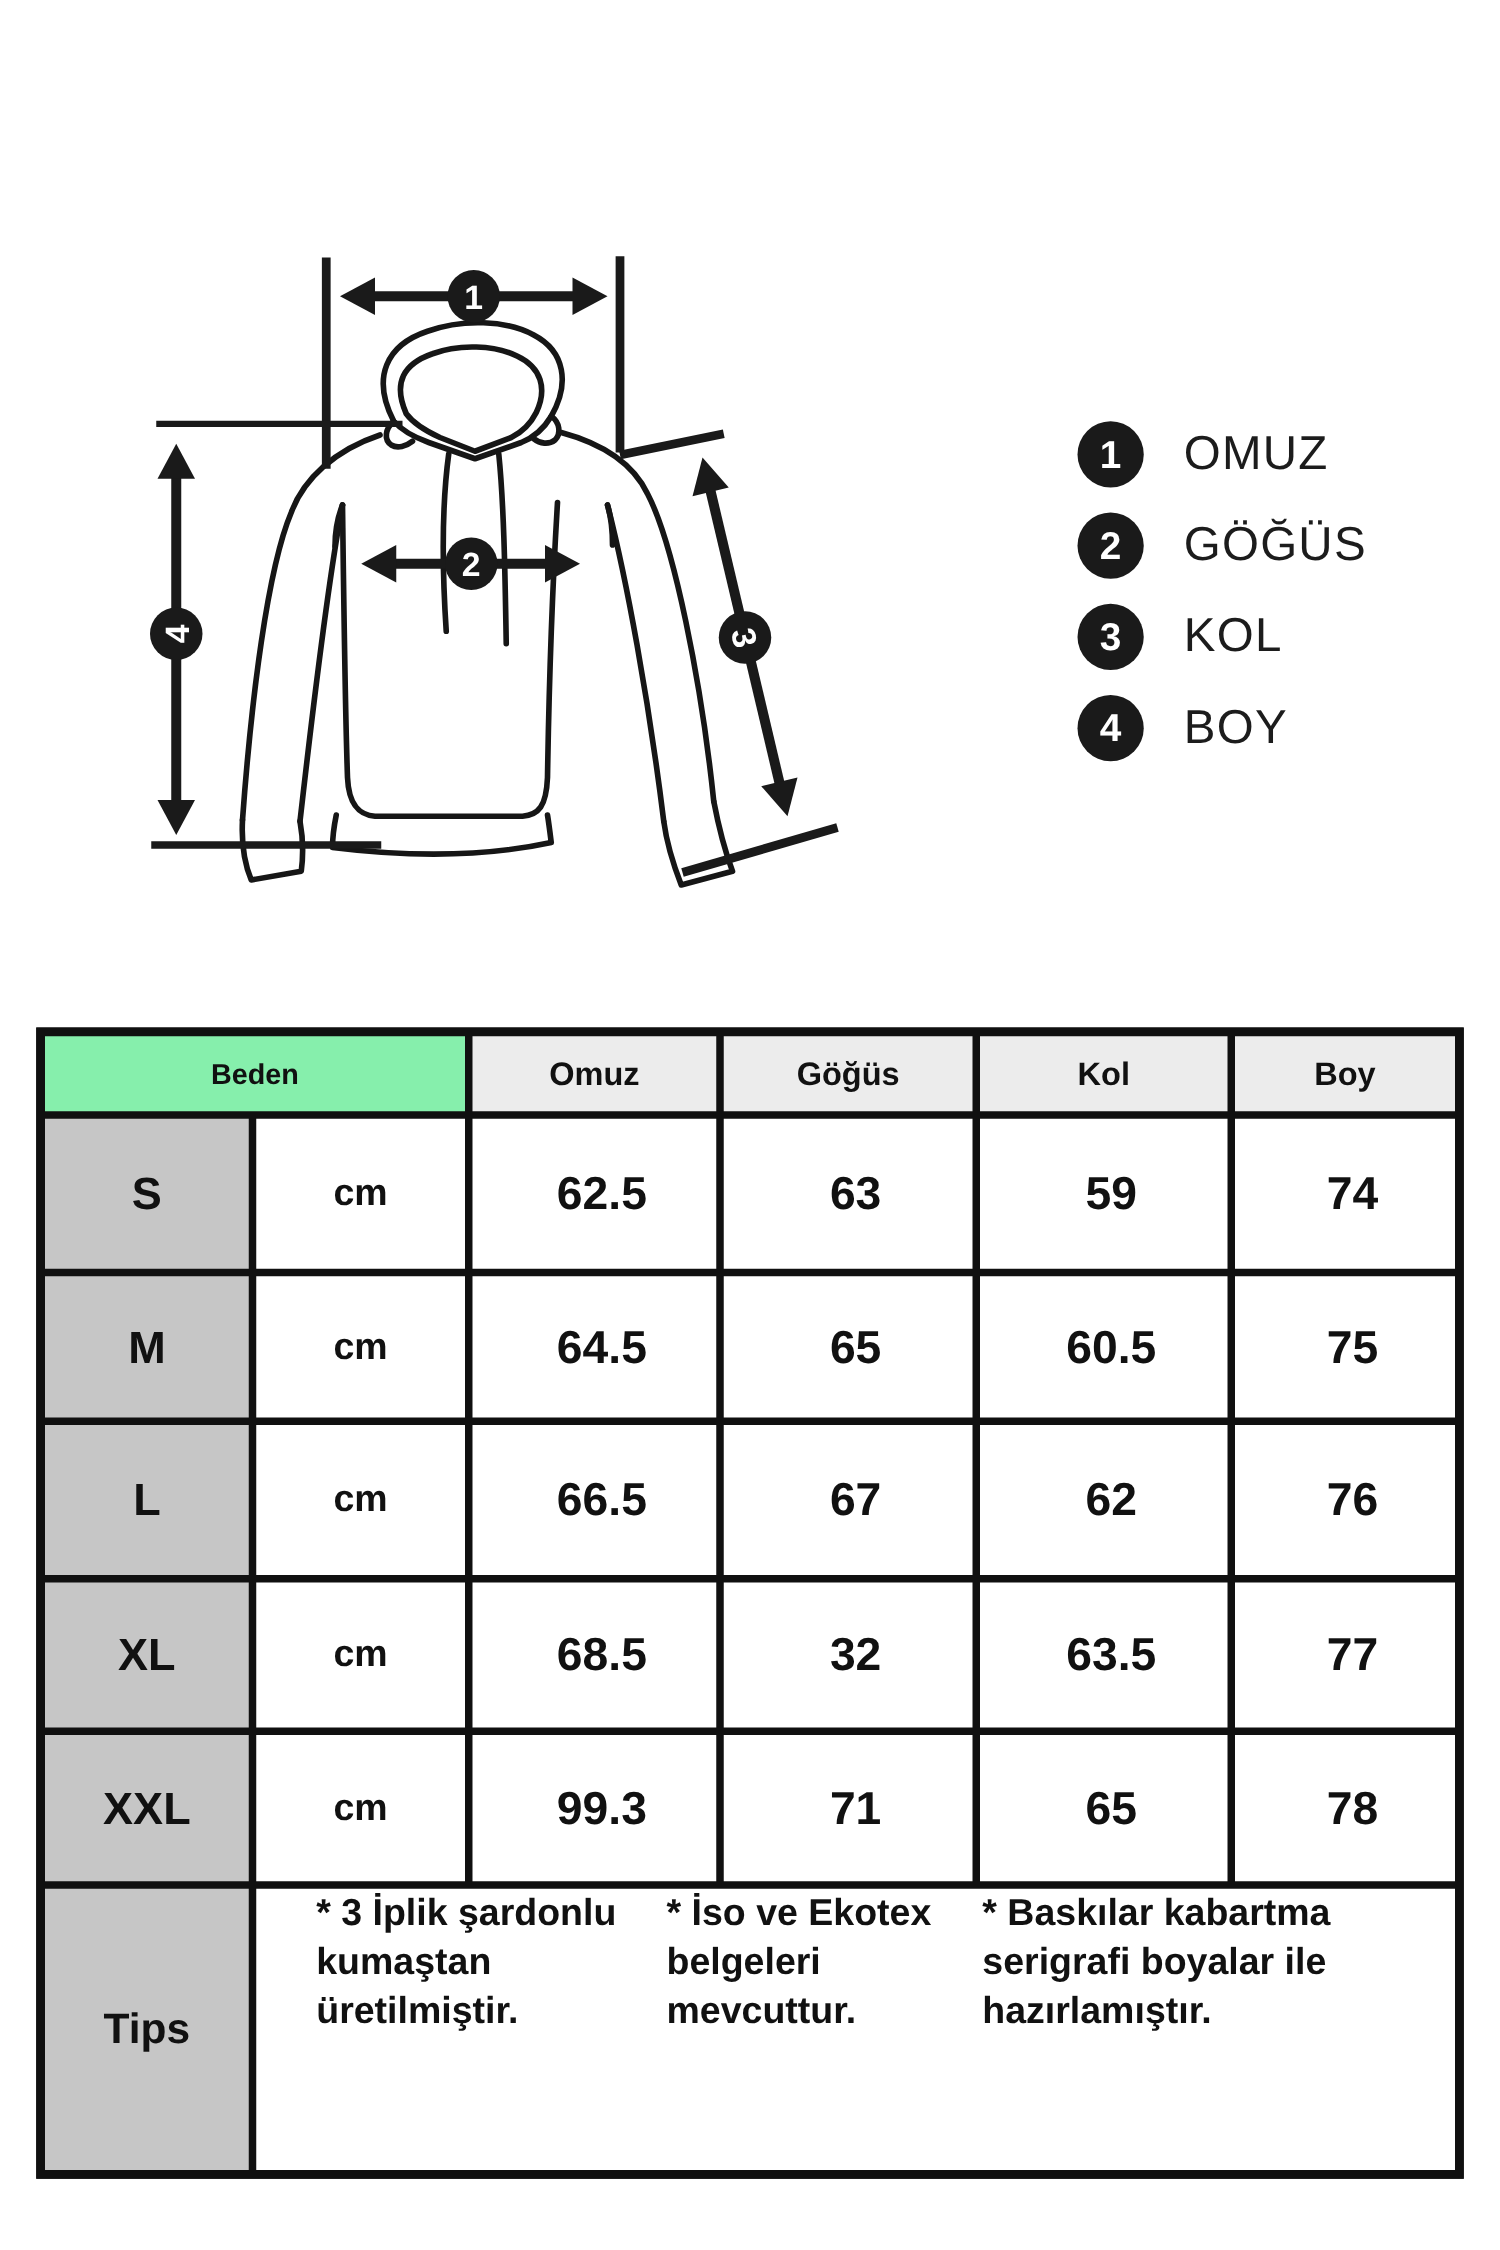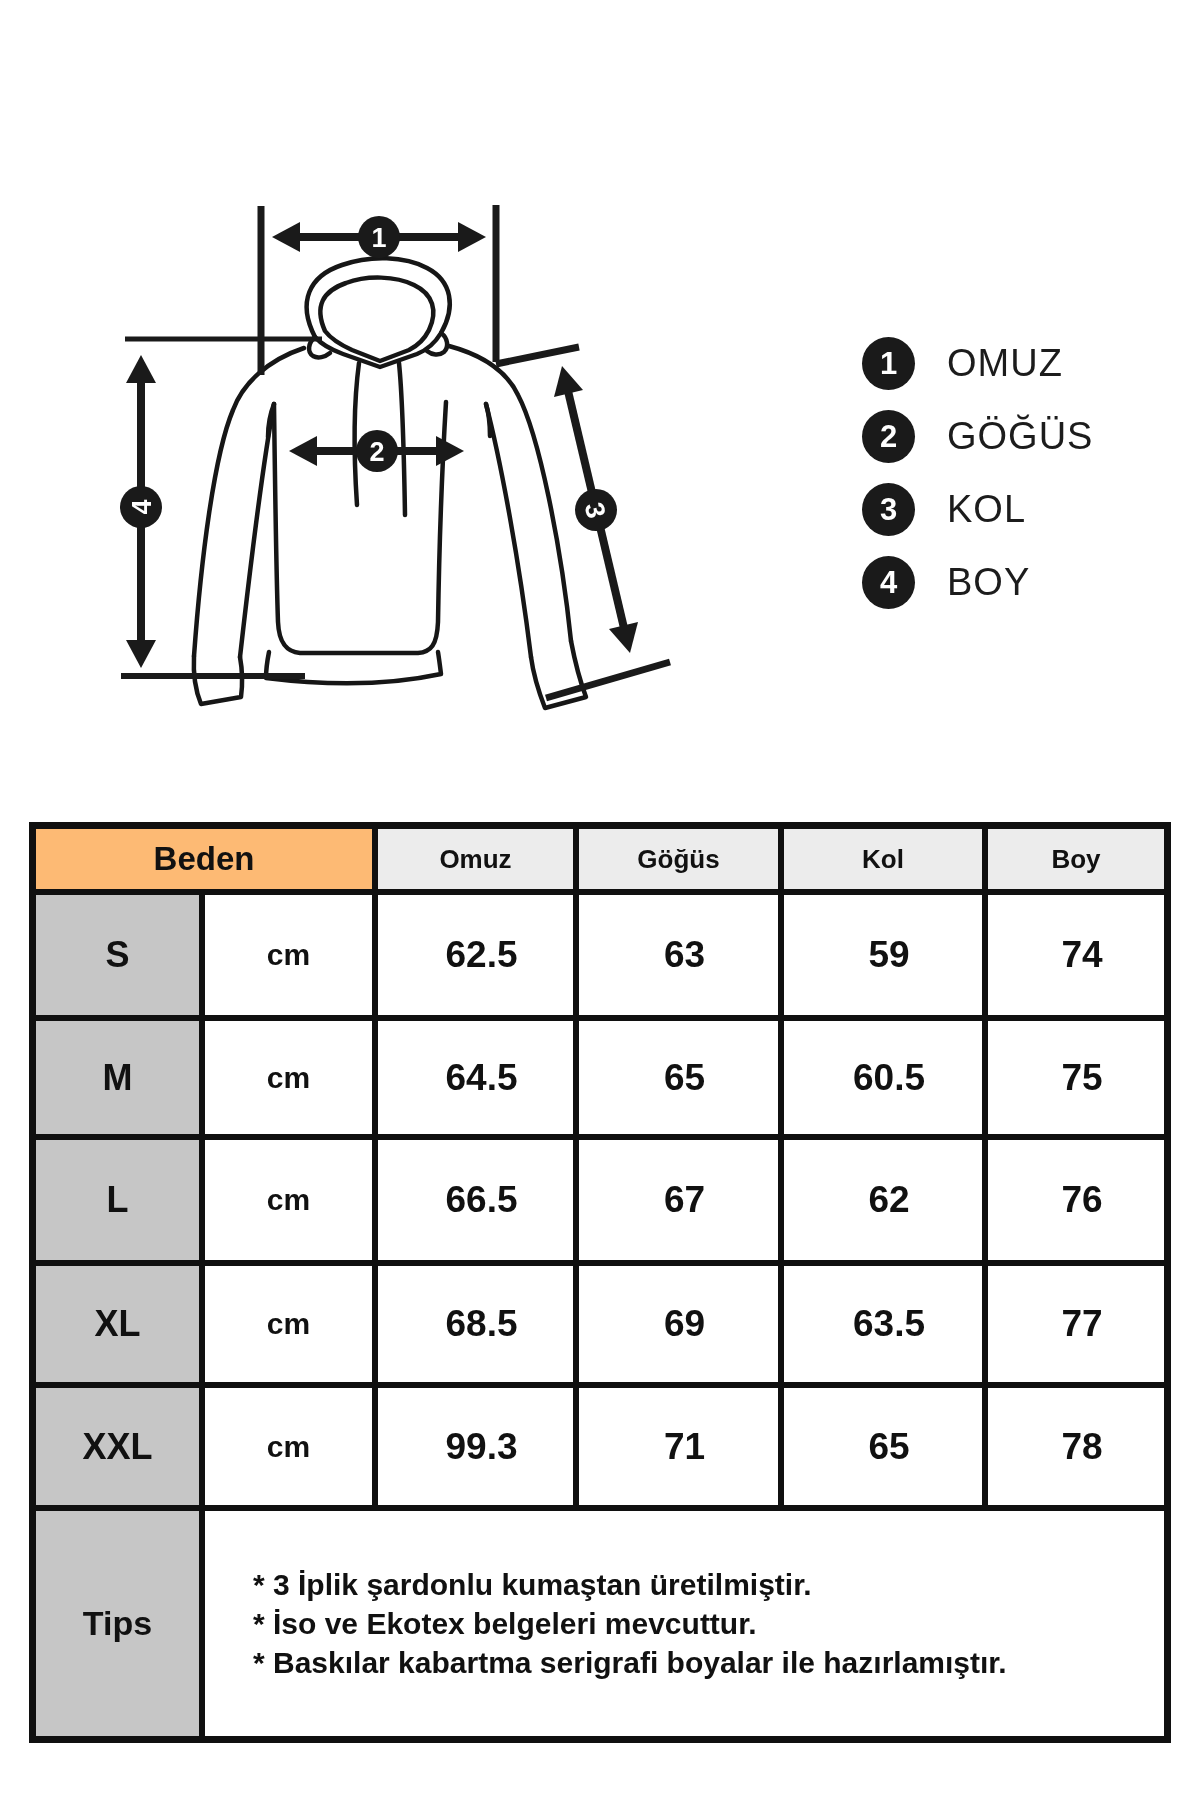--- a/index.html
+++ b/index.html
@@ -23,27 +23,27 @@
   
   .size-table{
     position:absolute;left:29px;top:822px;width:1142px;height:921px;box-sizing:border-box;
     background:#101010;border:7px solid #101010;
     display:grid;gap:6px;
     grid-template-columns:163px 167px 195px 199px 198px 176px;
     grid-template-rows:60px 120px 113px 120px 116px 117px 225px;
   }
   .cell{background:#fff;display:flex;align-items:center;justify-content:center;font-weight:bold;}
   .cell.head{background:#ececec;font-size:26px;}
-  .cell.head-main{background:#fdba74;font-size:33px;grid-column:1 / span 2;}
+  .cell.head-main{background:#86efac;font-size:23px;grid-column:1 / span 2;}
   .cell.sizecol{background:#c6c6c6;font-size:36px;}
   .cell.unit{font-size:30px;}
   .cell.val{font-size:37px;padding-left:12px;}
   .cell.tips-label{background:#c6c6c6;font-size:34px;text-align:center;}
   .cell.tips-body{
-    grid-column:2 / span 5;flex-direction:column;align-items:flex-start;justify-content:center;
+    grid-column:2 / span 5;flex-direction:row;align-items:flex-start;justify-content:center;
     padding-left:48px;font-size:30px;line-height:39px;
   }
 </style>
 </head>
 <body>
 
 <svg id="diagram-svg" width="1200" height="740" viewBox="0 0 1200 740" xmlns="http://www.w3.org/2000/svg">
 
   <g>
 
@@ -159,21 +159,21 @@
   <div class="cell sizecol">L</div>
   <div class="cell unit">cm</div>
   <div class="cell val">66.5</div>
   <div class="cell val">67</div>
   <div class="cell val">62</div>
   <div class="cell val">76</div>
 
   <div class="cell sizecol">XL</div>
   <div class="cell unit">cm</div>
   <div class="cell val">68.5</div>
-  <div class="cell val">69</div>
+  <div class="cell val">32</div>
   <div class="cell val">63.5</div>
   <div class="cell val">77</div>
 
   <div class="cell sizecol">XXL</div>
   <div class="cell unit">cm</div>
   <div class="cell val">99.3</div>
   <div class="cell val">71</div>
   <div class="cell val">65</div>
   <div class="cell val">78</div>
 

